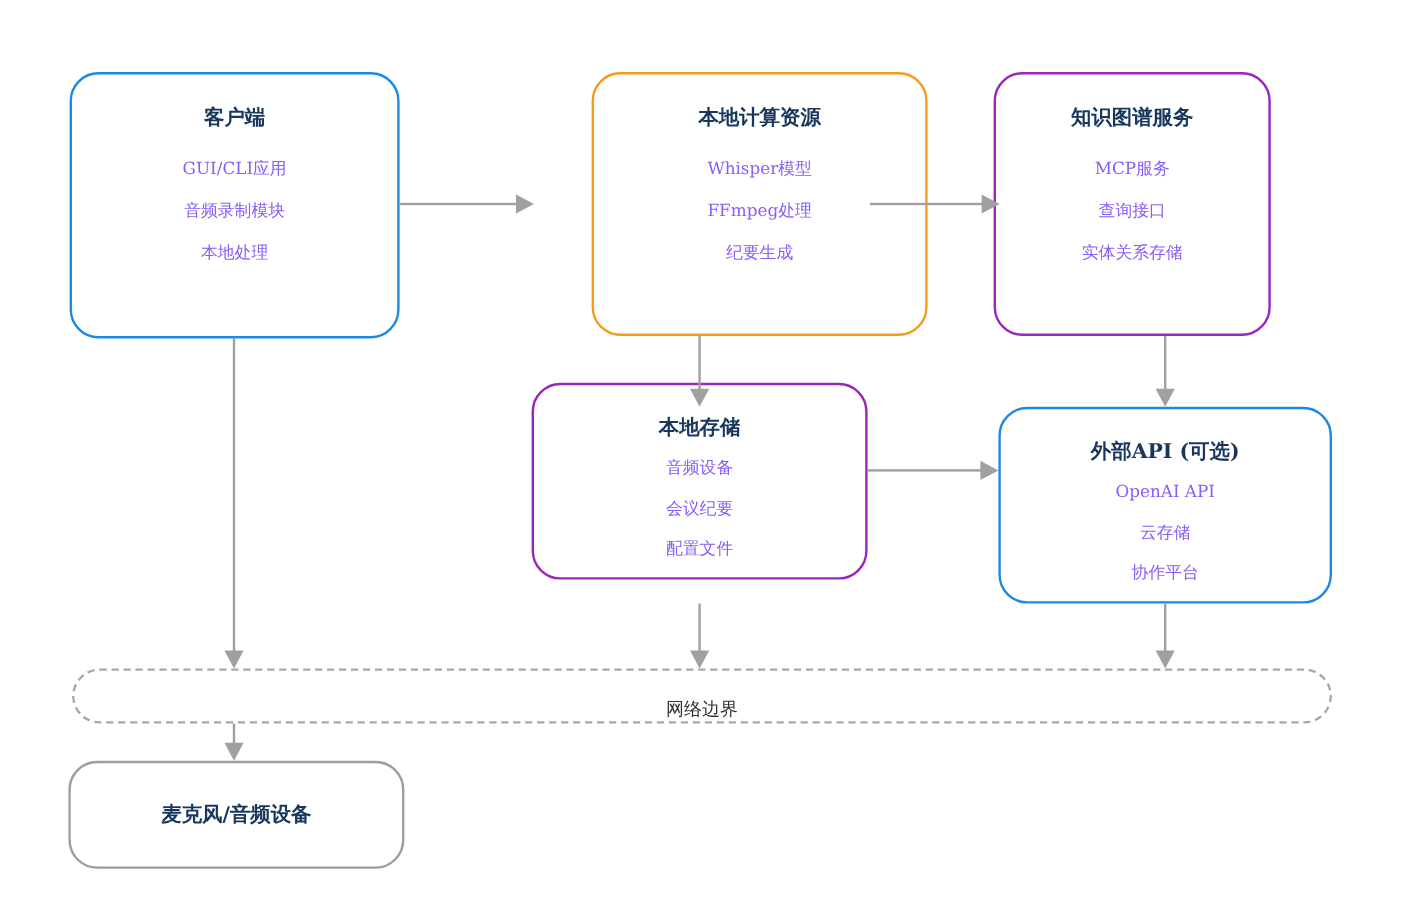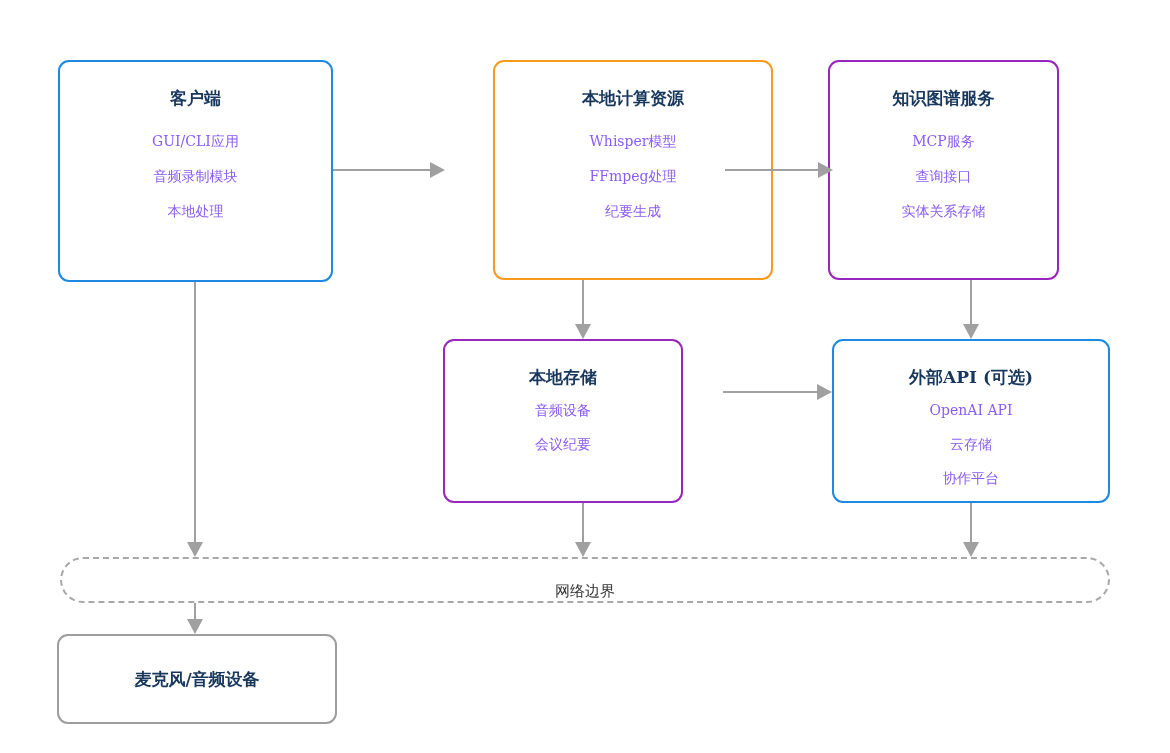--- a/index.html
+++ b/index.html
@@ -1,20 +1,20 @@
 <!DOCTYPE html>
 <html><head>
 <meta charset="utf-8">
 <style>
   html,body{margin:0;padding:0;background:#ffffff;}
   body{width:1170px;height:753px;overflow:hidden;
        font-family:"DejaVu Serif","Liberation Serif",serif;}
   .canvas{position:relative;width:1170px;height:753px;background:#ffffff;}
 
-  .node{position:absolute;background:#ffffff;border-radius:11px;
+  .node{position:absolute;background:#ffffff;border-radius:24px;
         box-sizing:border-box;text-align:center;}
   .node.blue  {border:2px solid #1e88e5;}
   .node.orange{border:2px solid #f79b1f;margin-left:48px;}
   .node.purple{border:2px solid #9a27bd;}
   .node.gray  {border:2px solid #9e9e9e;}
 
   .node-title{font-weight:bold;font-size:17px;line-height:24px;
               color:#17375d;margin-top:24px;}
   .node-item{font-size:14px;line-height:22px;color:#8b5cf6;}
   .tall  .node-item{margin-top:13px;}
@@ -57,24 +57,25 @@
     <div class="node-item">纪要生成</div>
   </div>
 
   <div class="node purple tall" style="left:828px;top:60px;width:231px;height:220px">
     <div class="node-title">知识图谱服务</div>
     <div class="node-item first">MCP服务</div>
     <div class="node-item">查询接口</div>
     <div class="node-item">实体关系存储</div>
   </div>
 
-  <div class="node purple short" style="left:443px;top:339px;width:240px;height:164px">
+  <div class="node purple short" style="left:443px;top:319px;width:280px;height:164px">
     <div class="node-title">本地存储</div>
     <div class="node-item first">音频设备</div>
     <div class="node-item">会议纪要</div>
+    <div class="node-item">配置文件</div>
   </div>
 
   <div class="node blue short" style="left:832px;top:339px;width:278px;height:164px">
     <div class="node-title">外部API (可选)</div>
     <div class="node-item first">OpenAI API</div>
     <div class="node-item">云存储</div>
     <div class="node-item">协作平台</div>
   </div>
 
   <div class="boundary">

